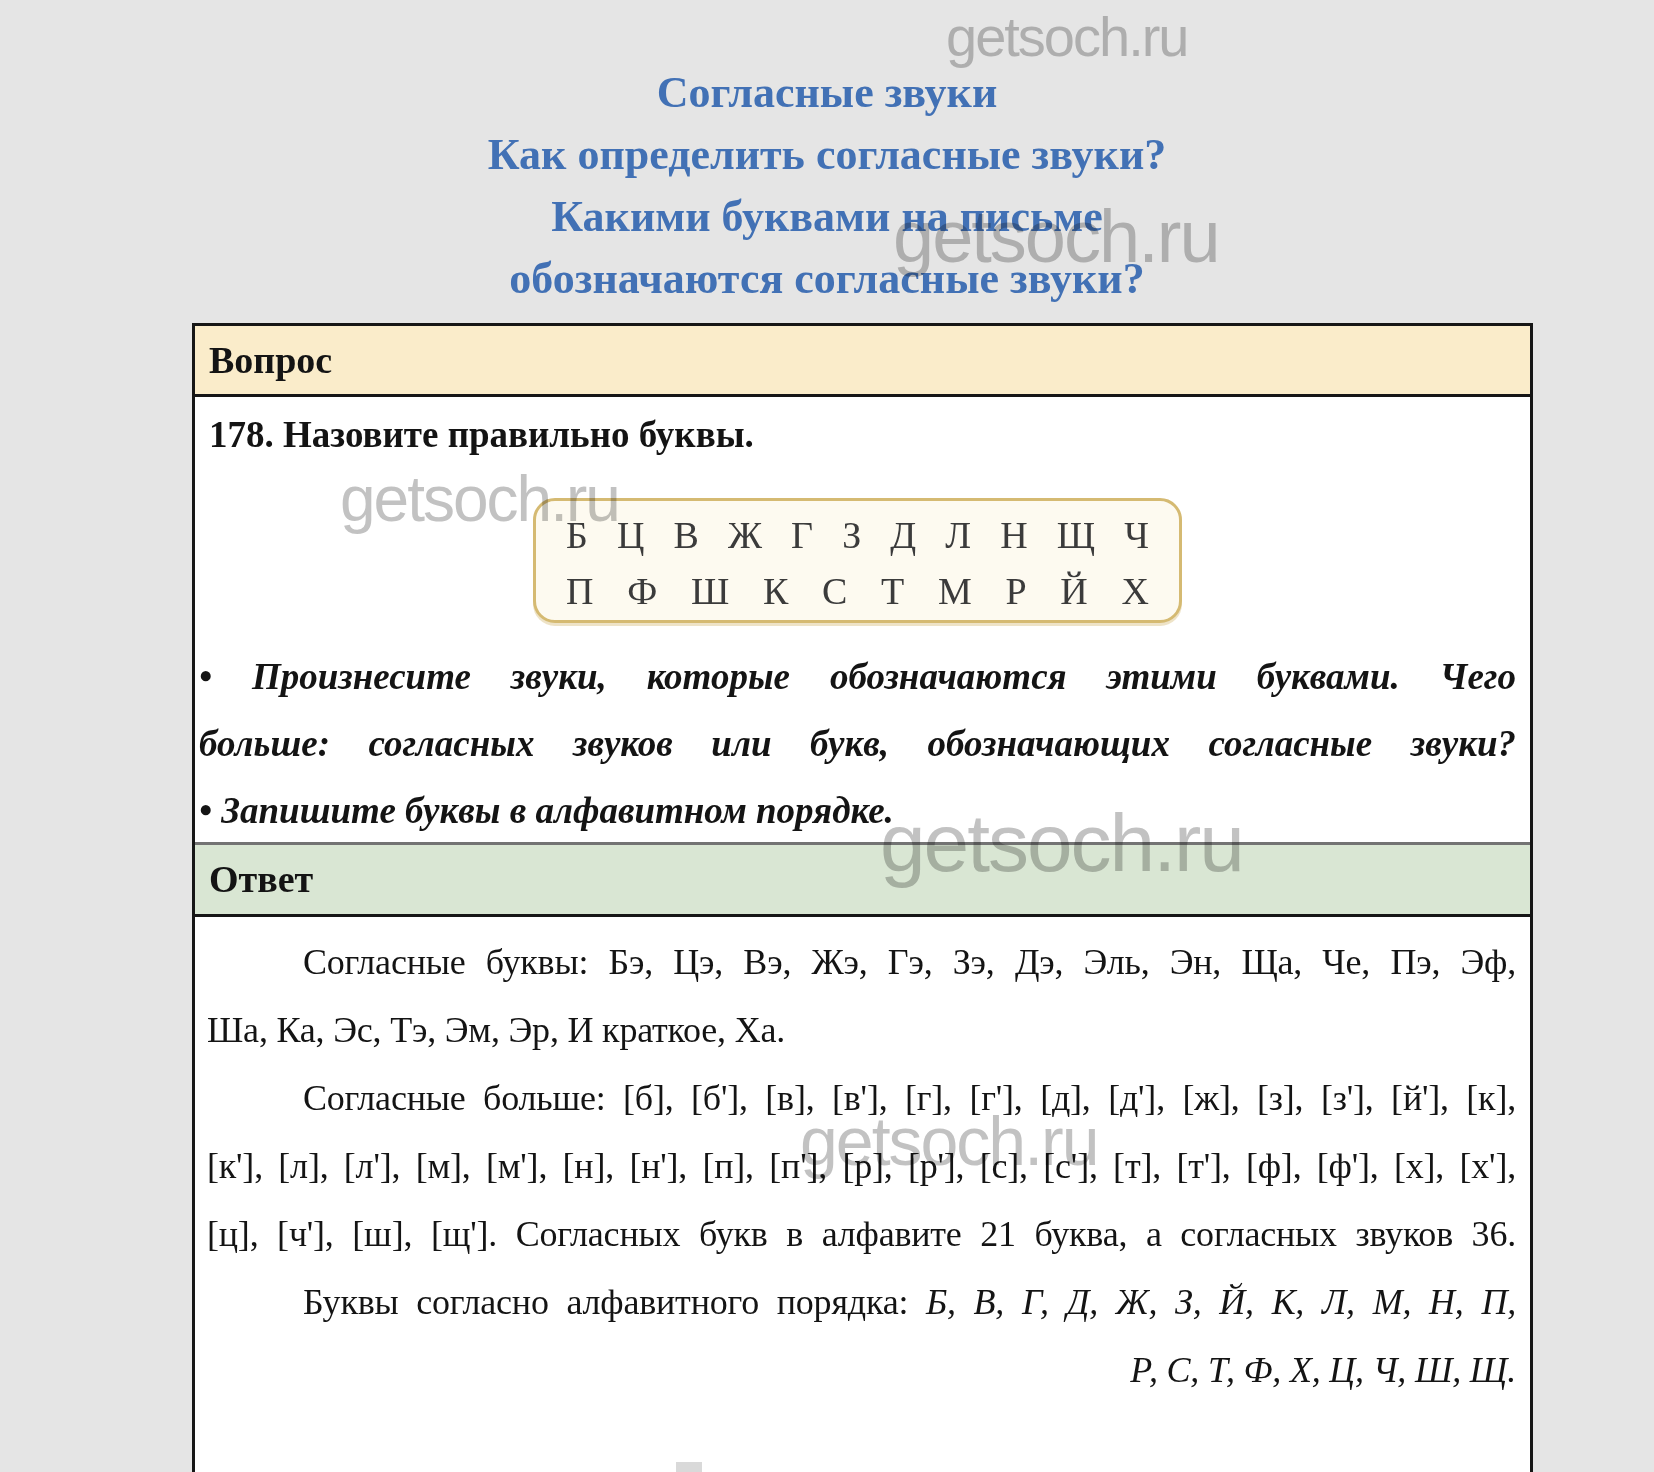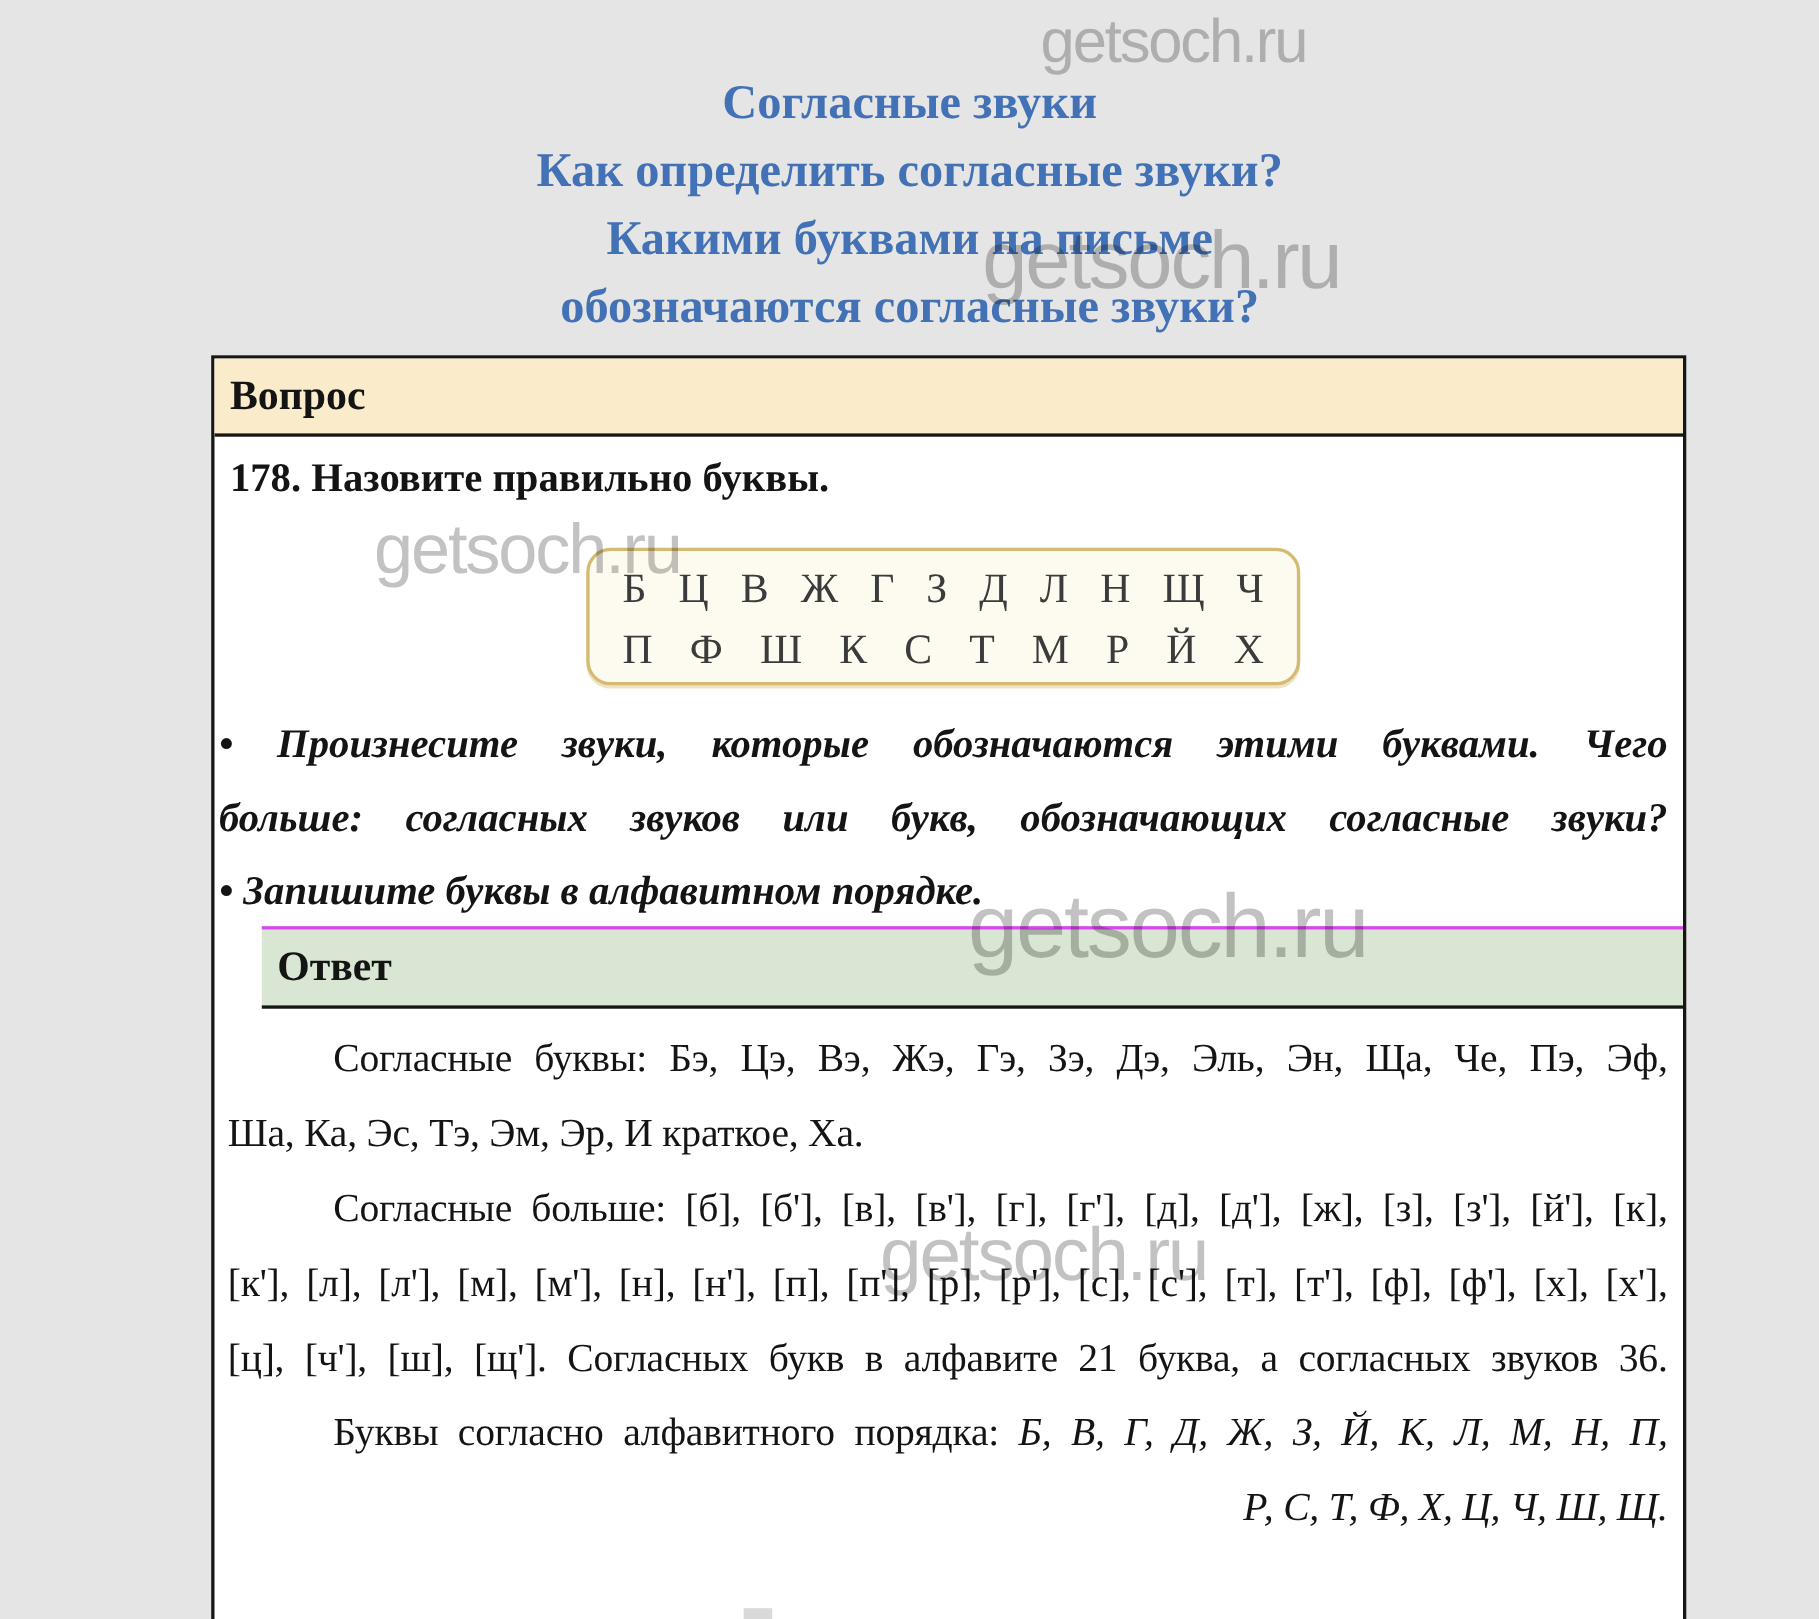--- a/index.html
+++ b/index.html
@@ -54,22 +54,21 @@
     line-height:68px;
     padding-left:14px;
     font-weight:700;
     font-size:38px;
     border-bottom:3px solid #161616;
     box-sizing:content-box;
   }
   .a-header{
     height:69px;
     line-height:69px;
-    border-top:3px solid #d946ef;
-    margin-left:43px;
+    border-top:3px solid #737373;
   }
   .q-body{
     position:relative;
     height:445px;
   }
   .task-line{
     position:absolute;left:14px;top:8px;right:14px;
     font-weight:700;font-size:37px;line-height:60px;
     white-space:nowrap;
   }

